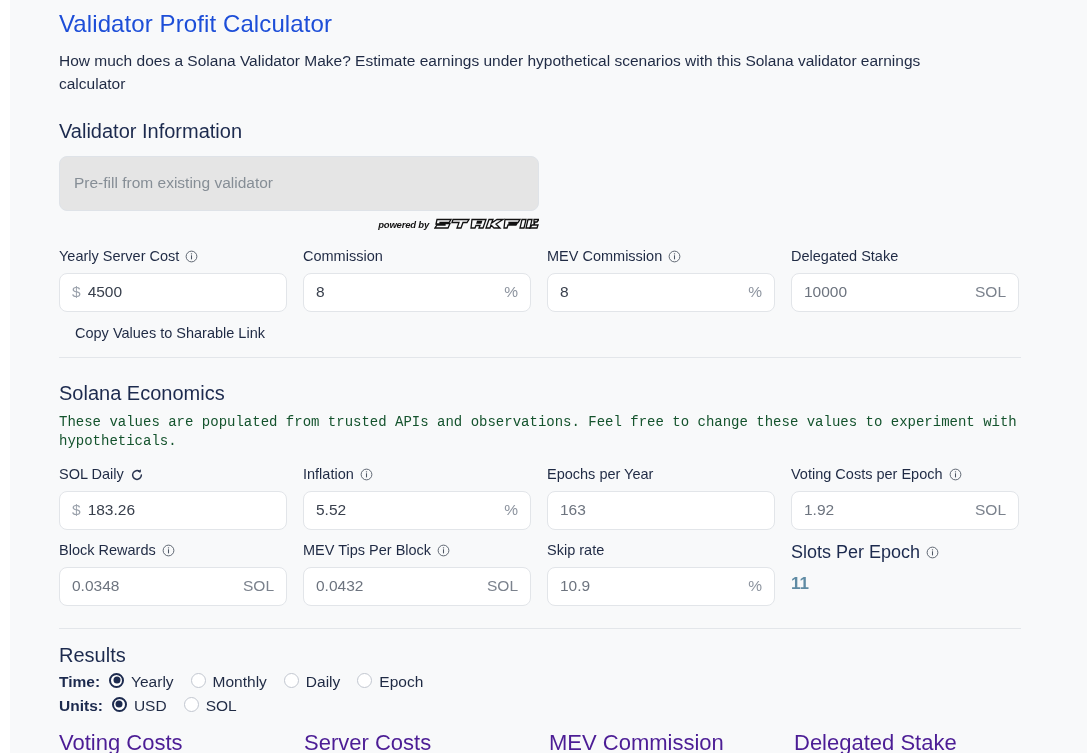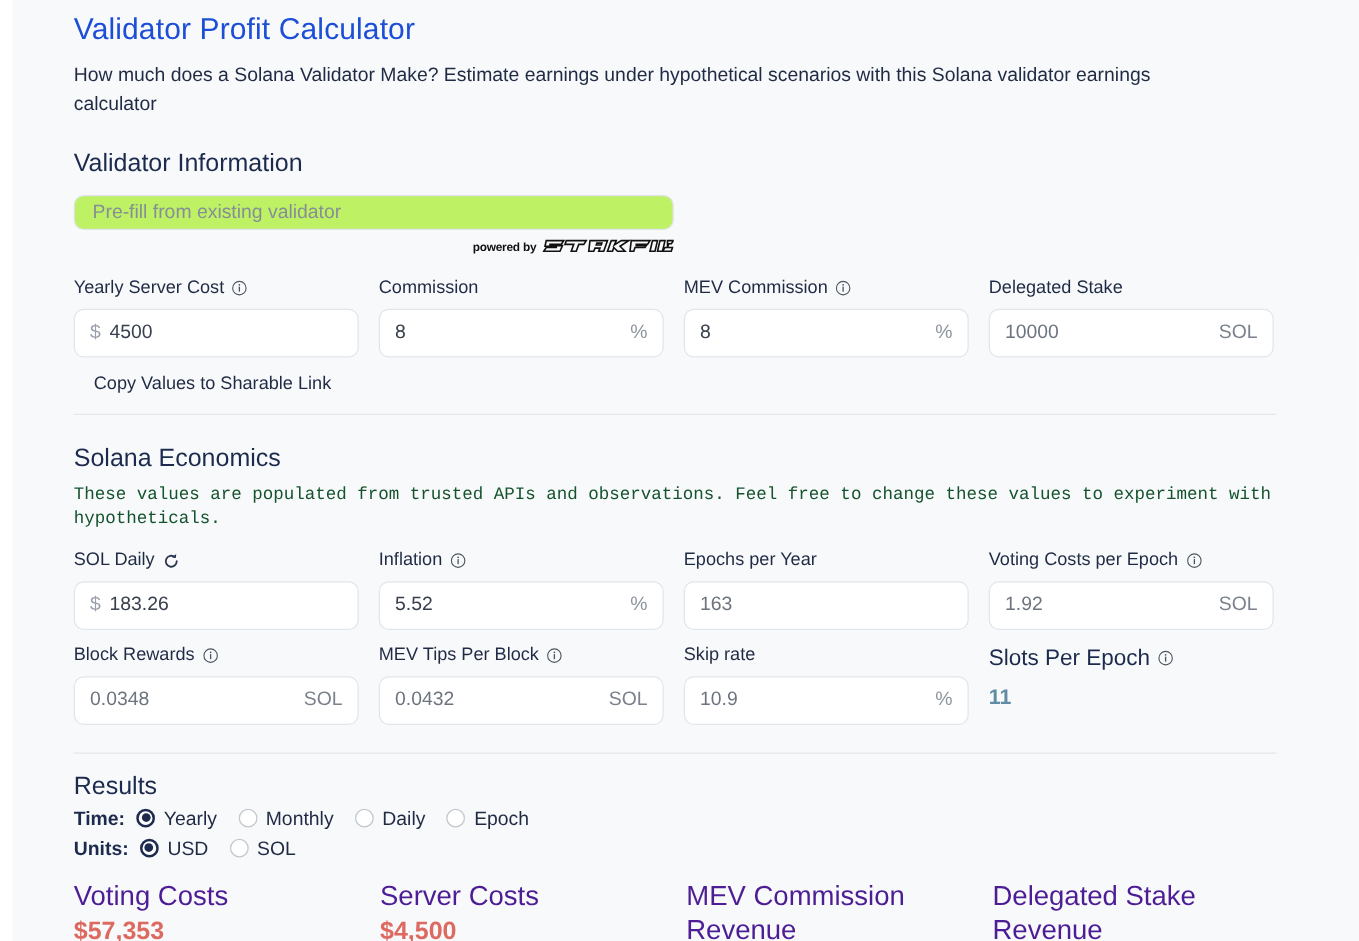--- a/index.html
+++ b/index.html
@@ -71,43 +71,44 @@
     border-top: 1px solid #e3e6ea;
     margin: 0;
     width: 962px;
   }
 
   
   .prefill-wrap { margin-top: 12px; }
 
   .prefill-input {
     width: 480px;
-    height: 28px;
+    height: 55px;
     border: 1px solid #dfe3e8;
     border-radius: 8px;
-    background: #bef264;
+    background: #e5e5e5;
     font-family: "Liberation Sans", sans-serif;
     font-size: 15.5px;
     color: #6b7280;
     padding: 0 14px;
     outline: none;
   }
   .prefill-input::placeholder { color: #868e96; }
 
   .powered-row {
     width: 480px;
     display: flex;
     justify-content: flex-end;
     align-items: center;
     margin-top: 5px;
     gap: 5px;
   }
   .powered-label {
     font-size: 9.5px;
     font-weight: bold;
+    font-style: italic;
     color: #111111;
     letter-spacing: -0.2px;
   }
   .stakewiz-logo { display: block; }
 
   
   .field-grid {
     display: grid;
     grid-template-columns: 228px 228px 228px 228px;
     column-gap: 16px;

